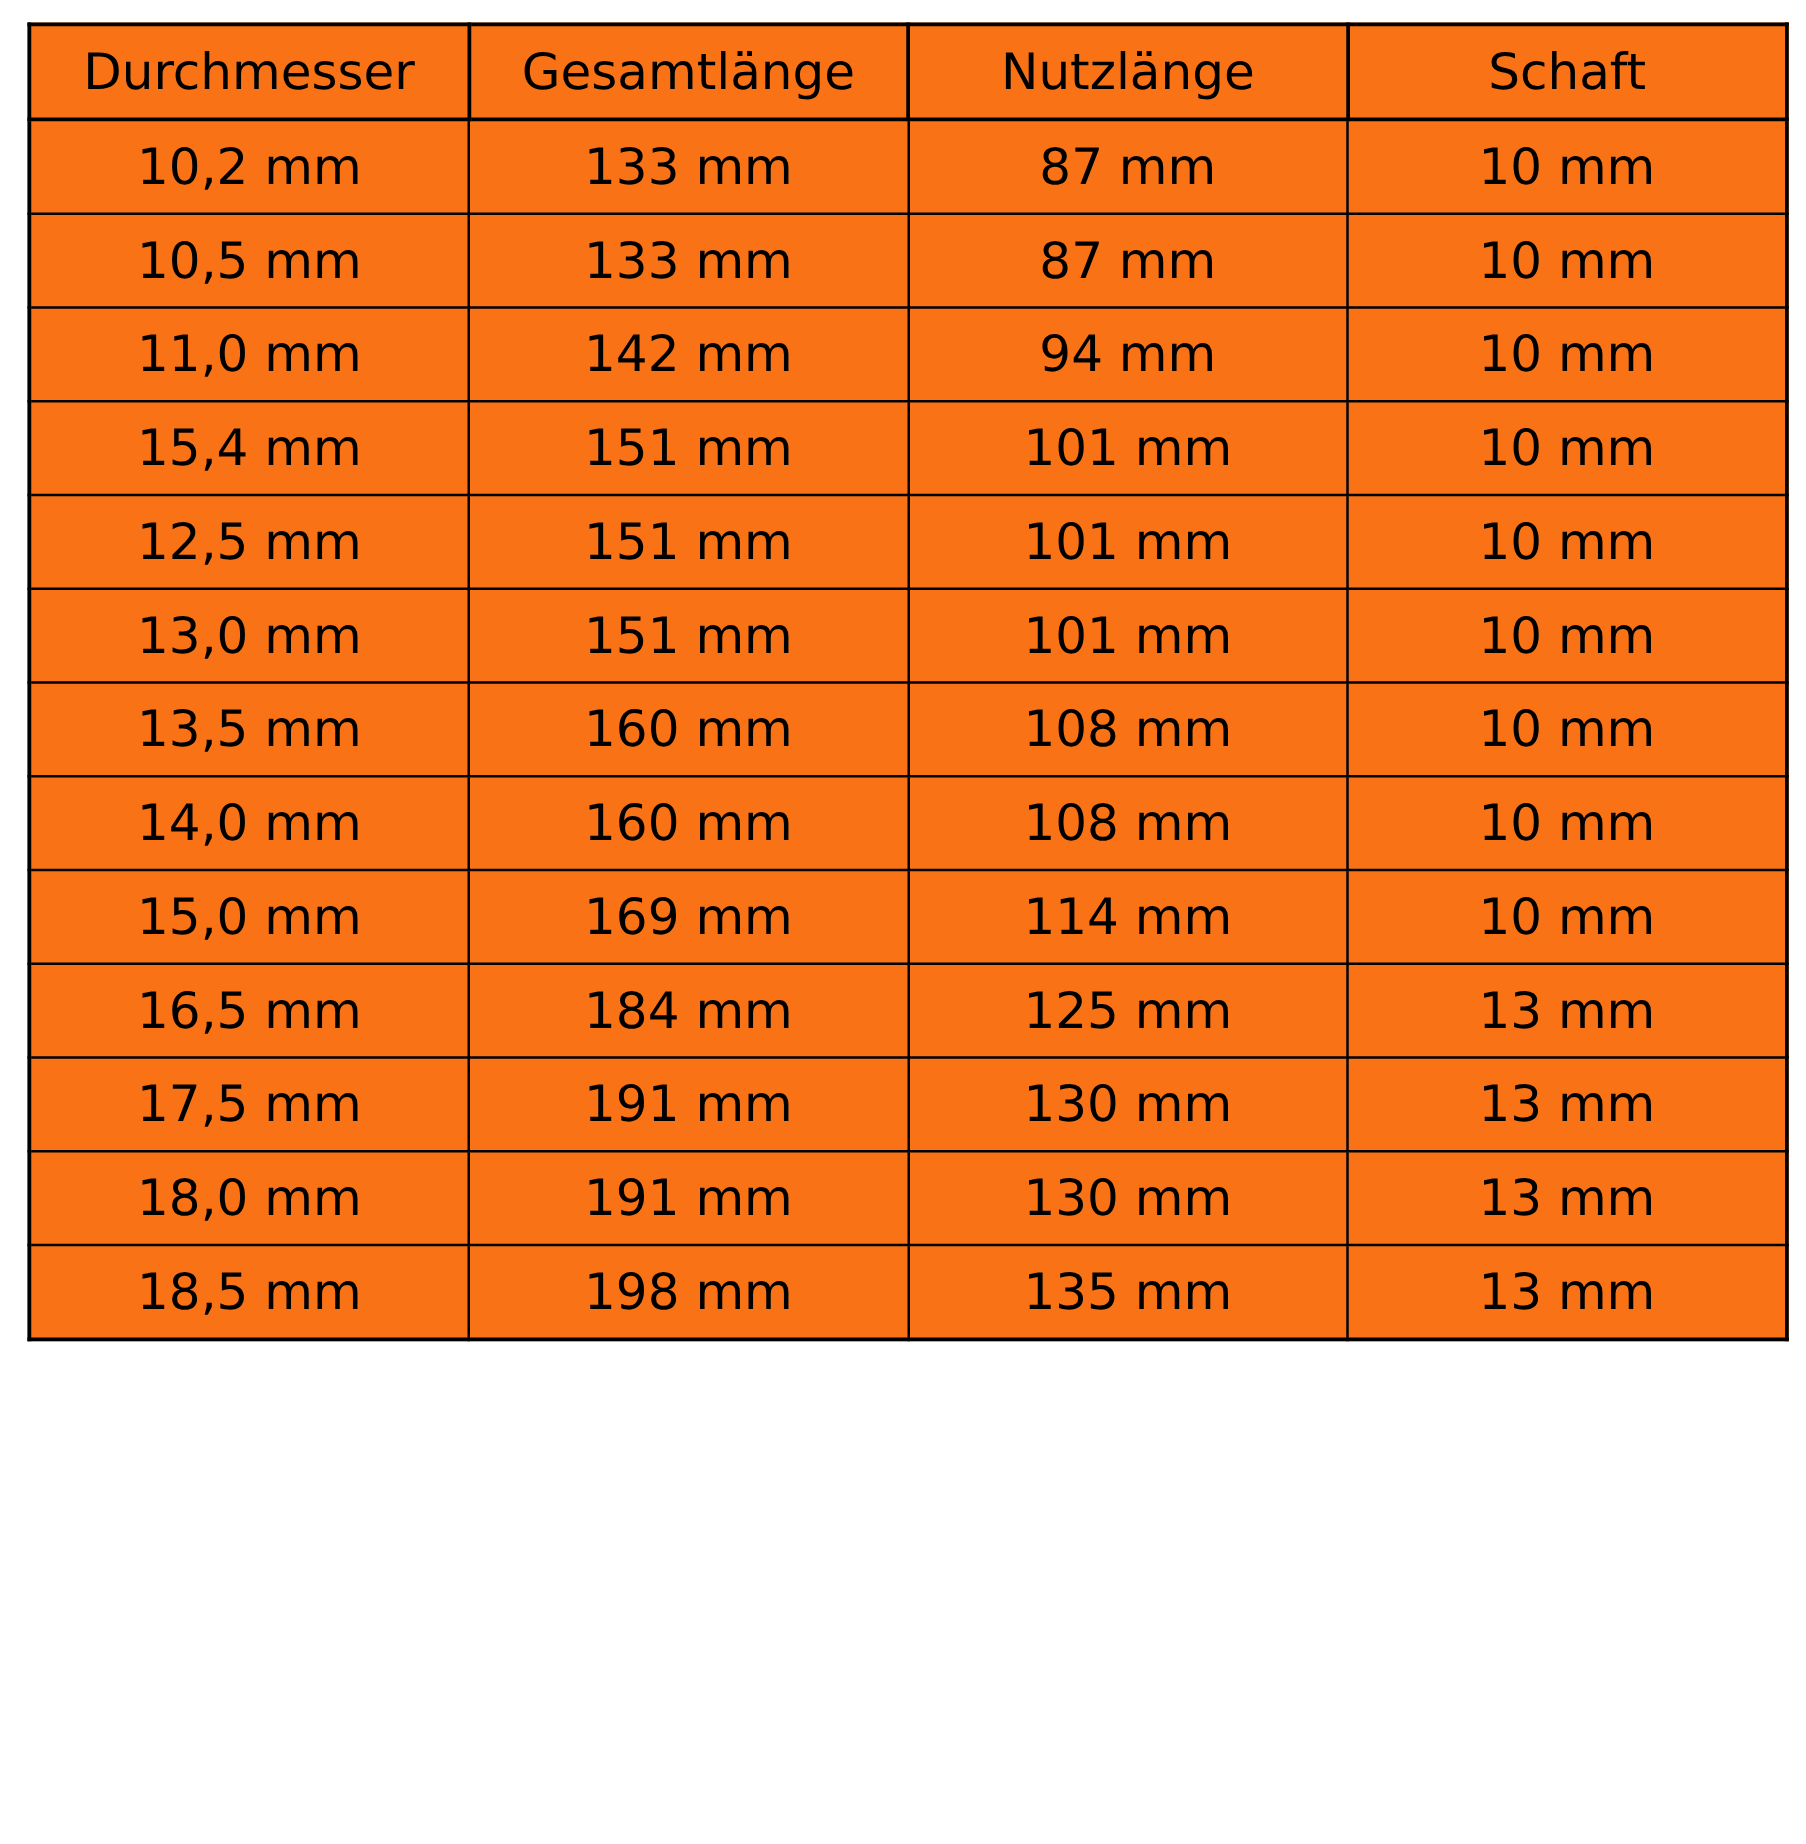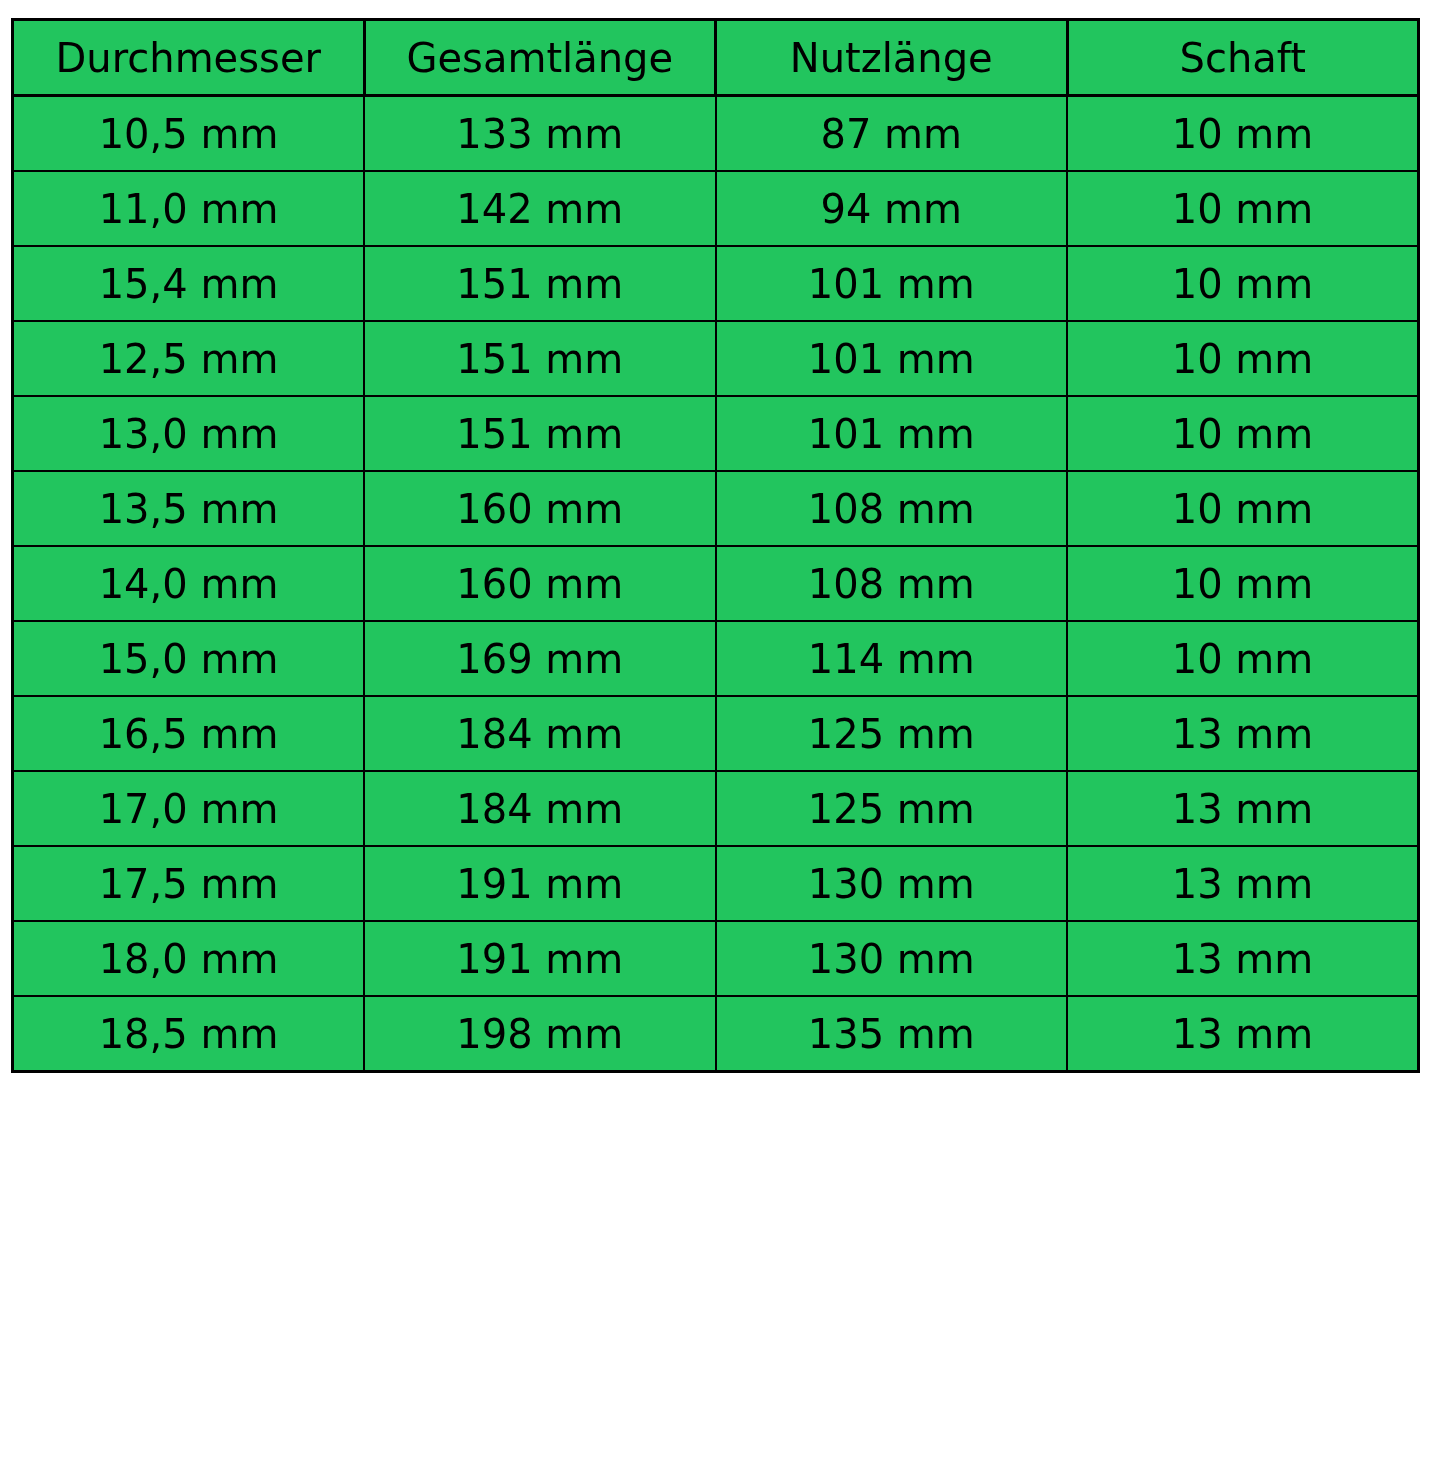--- a/index.html
+++ b/index.html
@@ -11,26 +11,26 @@
     position: relative;
     width: 1445px;
     height: 1475px;
     background: #ffffff;
     overflow: hidden;
     font-family: "DejaVu Sans", "Liberation Sans", sans-serif;
     color: #000000;
   }
   table.spec-table {
     position: absolute;
-    left: 11px;
+    left: 22px;
     top: 18px;
     width: 1409px;
     border-collapse: collapse;
     table-layout: fixed;
-    background: #22c55e;
+    background: #f97316;
     border: 3px solid #000000;
   }
   table.spec-table th {
     border: 3px solid #000000;
     height: 73px;
     font-size: 40px;
     font-weight: 400;
     text-align: center;
     vertical-align: middle;
     padding: 0;
@@ -61,20 +61,26 @@
     </colgroup>
     <thead>
       <tr>
         <th>Durchmesser</th>
         <th>Gesamtlänge</th>
         <th>Nutzlänge</th>
         <th>Schaft</th>
       </tr>
     </thead>
     <tbody>
+        <tr>
+          <td>10,2 mm</td>
+          <td>133 mm</td>
+          <td>87 mm</td>
+          <td>10 mm</td>
+        </tr>
         <tr>
           <td>10,5 mm</td>
           <td>133 mm</td>
           <td>87 mm</td>
           <td>10 mm</td>
         </tr>
         <tr>
           <td>11,0 mm</td>
           <td>142 mm</td>
           <td>94 mm</td>
@@ -116,26 +122,20 @@
           <td>114 mm</td>
           <td>10 mm</td>
         </tr>
         <tr>
           <td>16,5 mm</td>
           <td>184 mm</td>
           <td>125 mm</td>
           <td>13 mm</td>
         </tr>
         <tr>
-          <td>17,0 mm</td>
-          <td>184 mm</td>
-          <td>125 mm</td>
-          <td>13 mm</td>
-        </tr>
-        <tr>
           <td>17,5 mm</td>
           <td>191 mm</td>
           <td>130 mm</td>
           <td>13 mm</td>
         </tr>
         <tr>
           <td>18,0 mm</td>
           <td>191 mm</td>
           <td>130 mm</td>
           <td>13 mm</td>

